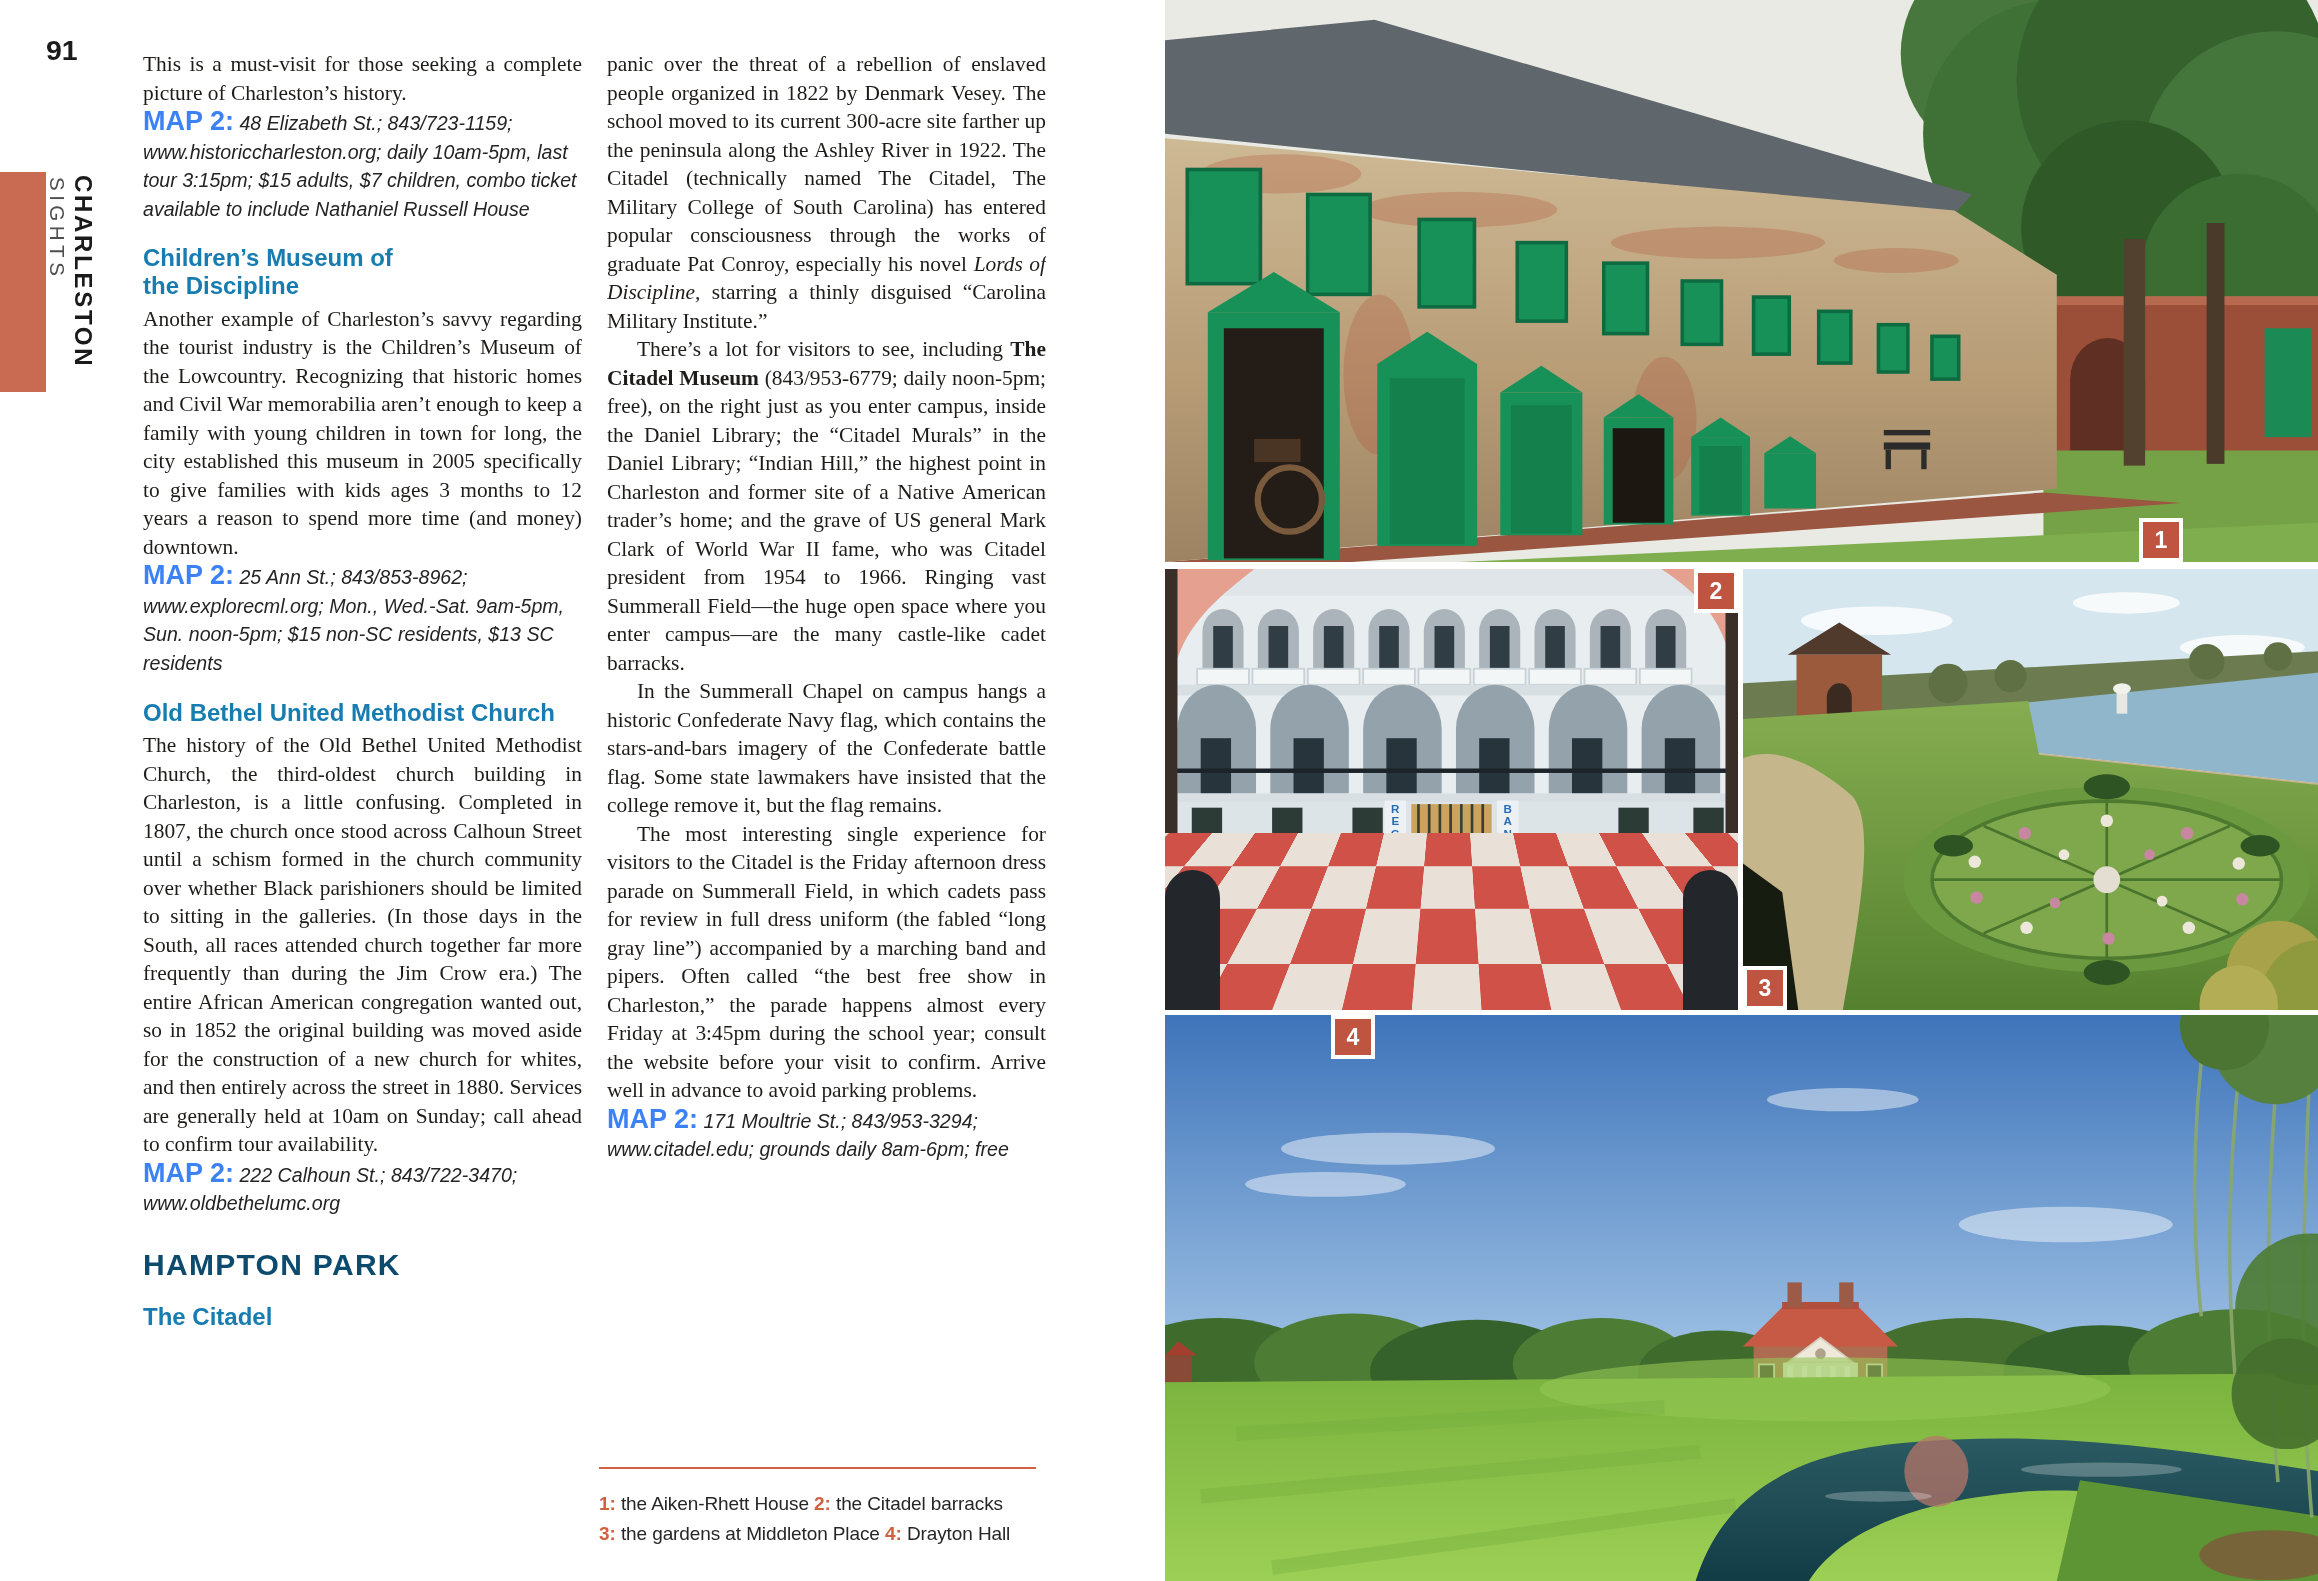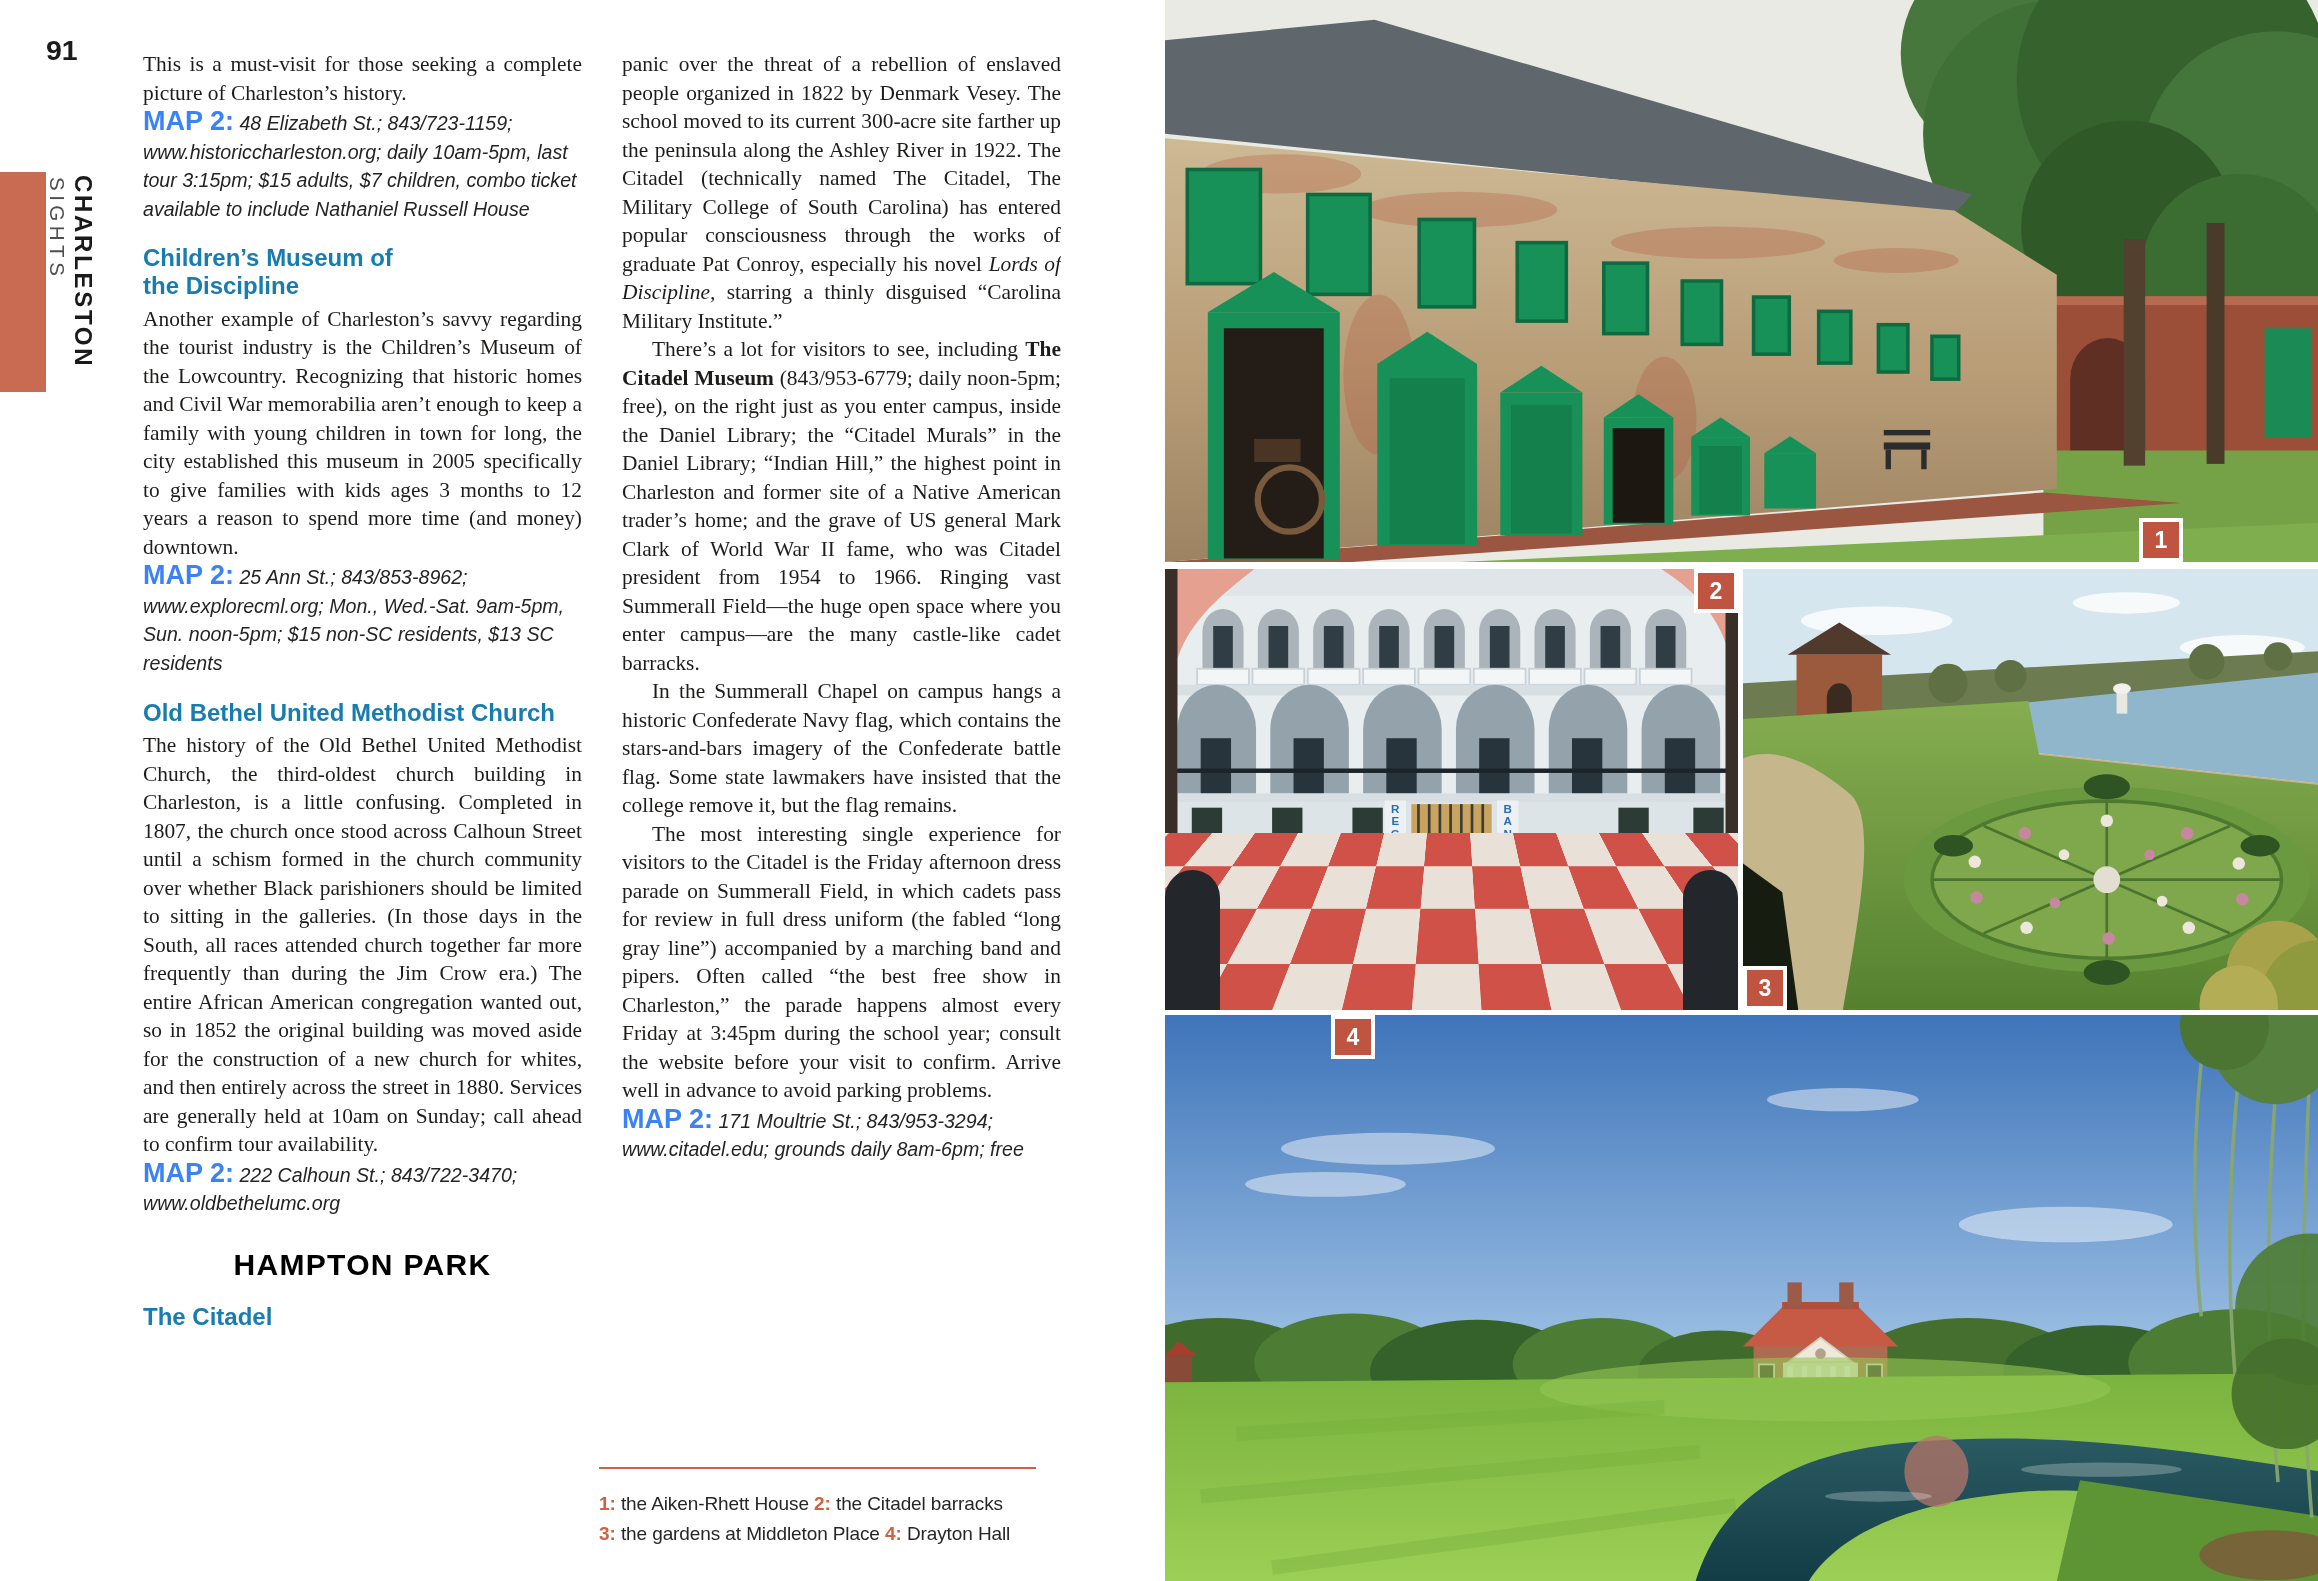--- a/index.html
+++ b/index.html
@@ -10,29 +10,29 @@
   .page-number{position:absolute;left:46px;top:36px;font:bold 28.5px/1 "Liberation Sans",sans-serif;color:#1b1b1b;}
   .side-tab{position:absolute;left:0;top:172px;width:46px;height:220px;background:#c96a52;}
   .side-labels{position:absolute;left:43px;top:175px;height:464px;writing-mode:vertical-rl;text-orientation:mixed;}
   .sb-region{display:block;font:800 24px/1.15 "Liberation Sans",sans-serif;color:#1a1a1a;letter-spacing:2.7px;}
   .sb-section{display:block;font:400 20.5px/1.3 "Liberation Sans",sans-serif;color:#4e4e4e;letter-spacing:4.5px;margin-top:1.8px;}
 
   
   .col{position:absolute;top:50px;width:439px;font-size:21.4px;line-height:28.5px;color:#1e1c1a;
        text-align:justify;overflow:hidden;hyphens:auto;}
   .col-1{left:143px;height:1531px;}
-  .col-2{left:622px;height:1414px;}
+  .col-2{left:607px;height:1414px;}
   .col p{margin:0;}
   .para.ind{text-indent:30px;}
   .map{text-align:left;font-family:"Liberation Sans",sans-serif;}
   .map-label{font-style:normal;font-weight:bold;font-size:27px;color:#3b82f6;}
   .map-details{font-style:italic;font-size:19.6px;color:#242424;}
   h3.subhead{margin:21.4px 0 4.5px;font:bold 24px/28px "Liberation Sans",sans-serif;color:#177cb0;text-align:left;}
   h3.subhead .shl{display:block;white-space:nowrap;}
-  h2.secthead{margin:30px 0 1.8px;font:800 30px/34px "Liberation Sans",sans-serif;color:#000000;letter-spacing:1.3px;text-align:center;}
+  h2.secthead{margin:30px 0 1.8px;font:800 30px/34px "Liberation Sans",sans-serif;color:#0c4a6e;letter-spacing:1.3px;text-align:left;}
 
   
   .caption{position:absolute;left:599px;top:1467px;width:437px;border-top:2.7px solid #d0603f;
            padding-top:19.6px;font:19px/30px "Liberation Sans",sans-serif;color:#262626;letter-spacing:-0.1px;text-align:left;}
   .cap-num{color:#d0603f;font-weight:bold;}
 
   
   .photos{position:absolute;left:1165px;top:0;width:1154px;height:1581px;}
   figure.photo{margin:0;position:absolute;overflow:hidden;background:#ddd;}
   .photo-1{left:0;top:0;width:1154px;height:562px;}

